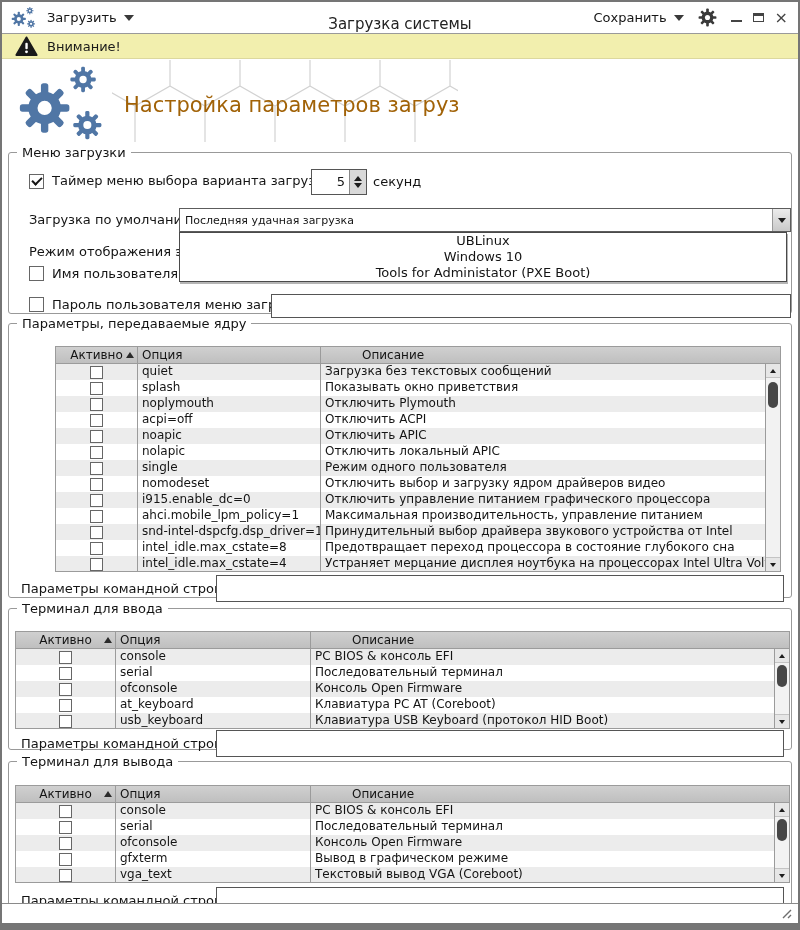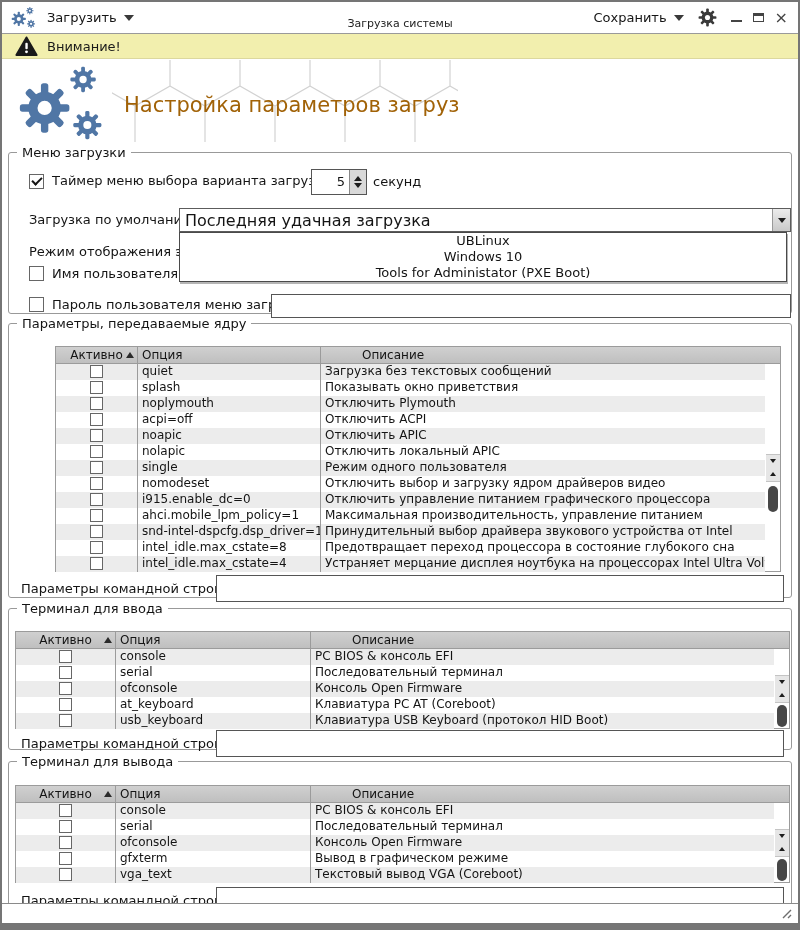--- a/index.html
+++ b/index.html
@@ -5,21 +5,21 @@
   html,body{margin:0;padding:0;background:#e9e9e9;}
   body{font-family:"DejaVu Sans",sans-serif;font-size:13px;color:#141414;-webkit-font-smoothing:antialiased;}
   .window{position:relative;width:800px;height:930px;box-sizing:border-box;background:#fff;
           border:2px solid #757575;overflow:hidden;}
   .bottom-edge{position:absolute;left:0;right:0;bottom:0;height:5px;background:#757575;}
 
   
   .titlebar{position:absolute;top:0;left:0;right:0;height:31px;background:#fff;
             border-bottom:1px solid #9a9a9a;display:flex;align-items:center;}
   .tb-left{display:flex;align-items:center;gap:10px;padding-left:8px;}
-  .tb-title{position:absolute;left:0;right:0;text-align:center;font-size:11px;color:#222;pointer-events:none;margin-top:12px;}
+  .tb-title{position:absolute;left:0;right:0;text-align:center;font-size:15px;color:#222;pointer-events:none;margin-top:12px;}
   .tb-right{margin-left:auto;display:flex;align-items:center;gap:14px;padding-right:10px;}
   .tb-btn{display:flex;align-items:center;gap:7px;cursor:default;}
   .caret{width:0;height:0;border-left:5px solid transparent;border-right:5px solid transparent;border-top:6px solid #3a3a3a;}
   .winbtns{display:flex;align-items:center;gap:11px;}
   .min-glyph{width:11px;height:2px;background:#444;margin-top:6px;}
   .max-glyph{width:11px;height:9px;box-sizing:border-box;border:1px solid #444;border-top:3px solid #444;background:#fff;}
   .close-glyph{font-size:16px;line-height:16px;color:#444;}
 
   .gear-svg{display:block;}
 
@@ -51,42 +51,42 @@
   .spin-val{width:33px;text-align:right;padding-right:4px;line-height:24px;font-size:13px;}
   .spin-btn{width:16px;border-left:1px solid #888;background:#d9d9d9;display:flex;flex-direction:column;
             align-items:center;justify-content:center;gap:2px;}
   .tri-up{width:0;height:0;border-left:4px solid transparent;border-right:4px solid transparent;border-bottom:5px solid #1d1d1d;}
   .tri-down{width:0;height:0;border-left:4px solid transparent;border-right:4px solid transparent;border-top:5px solid #1d1d1d;}
   .tri-up.small{border-left-width:3px;border-right-width:3px;border-bottom-width:4px;}
   .tri-down.small{border-left-width:3px;border-right-width:3px;border-top-width:4px;}
 
   
   .combo{position:absolute;height:24px;box-sizing:border-box;border:1px solid #5c5c5c;background:#fff;display:flex;align-items:center;}
-  .combo-text{flex:1;padding-left:5px;font-size:16px;overflow:hidden;white-space:nowrap;}
+  .combo-text{flex:1;padding-left:5px;font-size:11px;overflow:hidden;white-space:nowrap;}
   .combo-btn{width:18px;height:100%;background:linear-gradient(#ececec,#c9c9c9);border-left:1px solid #999;
              display:flex;align-items:center;justify-content:center;box-sizing:border-box;}
 
   .dd{position:absolute;background:#fff;border:1px solid #4a4a4a;box-shadow:1px 2px 0 rgba(120,120,120,.55);z-index:30;text-align:center;}
   .dd-item{height:16px;line-height:16px;padding:0 5px;font-size:13px;white-space:nowrap;}
 
   .inputbox{position:absolute;box-sizing:border-box;border:1px solid #555;background:#fff;}
 
   
   .tbl{position:absolute;box-sizing:border-box;border:1px solid #9b9b9b;background:#fff;display:flex;flex-direction:column;}
   .tbl.kernel{--wa:82px;--wo:183px;}
   .tbl.term{--wa:100px;--wo:195px;}
   .tbl-head{display:flex;height:16px;flex:none;background:linear-gradient(#d0d0d0,#bfbfbf);border-bottom:1px solid #9b9b9b;}
   .th{box-sizing:border-box;font-size:12px;line-height:16px;padding:0 4px;border-right:1px solid #9b9b9b;
       overflow:hidden;white-space:nowrap;}
   .th.c-active{width:var(--wa);display:flex;align-items:center;justify-content:center;position:relative;padding:0;}
   .th.c-option{width:var(--wo);}
   .th.c-desc{flex:1;border-right:none;margin-left:37px;}
   .sort-asc{position:absolute;right:3px;top:5px;width:0;height:0;
             border-left:4px solid transparent;border-right:4px solid transparent;border-bottom:6px solid #2a2a2a;}
-  .tbl-bodywrap{display:flex;flex:1;min-height:0;align-items:center;}
+  .tbl-bodywrap{display:flex;flex:1;min-height:0;}
   .tbl-body{flex:1;overflow:hidden;}
   .trow{display:flex;height:16px;line-height:15px;font-size:12px;background:#ececec;}
   .trow.alt{background:#fff;}
   .cell{box-sizing:border-box;padding:0 4px;overflow:hidden;white-space:nowrap;}
   .cell.c-active{width:var(--wa);display:flex;align-items:center;justify-content:center;border-right:1px solid #9b9b9b;padding:0;}
   .cell.c-option{width:var(--wo);border-right:1px solid #9b9b9b;}
   .cell.c-desc{flex:1;}
   .trow .cb{width:11px;height:11px;}
 
   .vsb{width:15px;flex:none;background:#f2f2f2;border-left:1px solid #9b9b9b;position:relative;box-sizing:border-box;}

